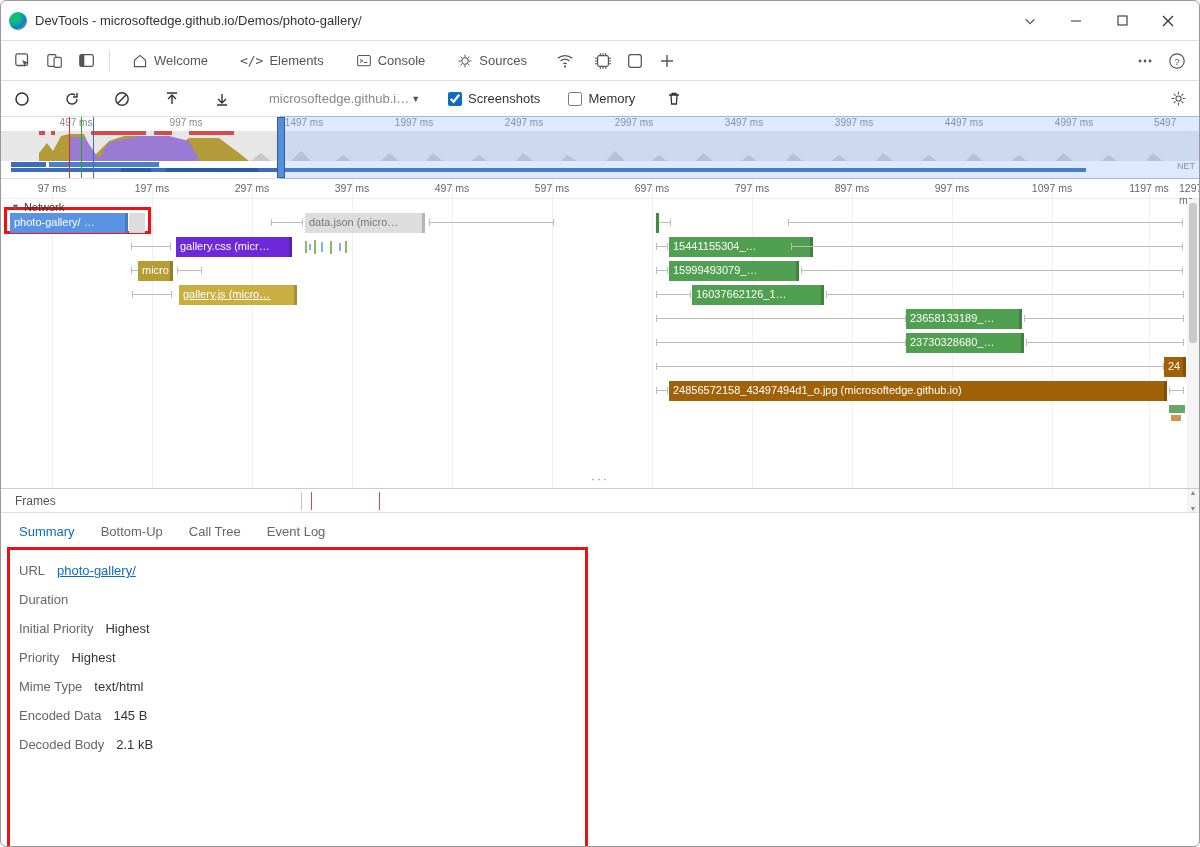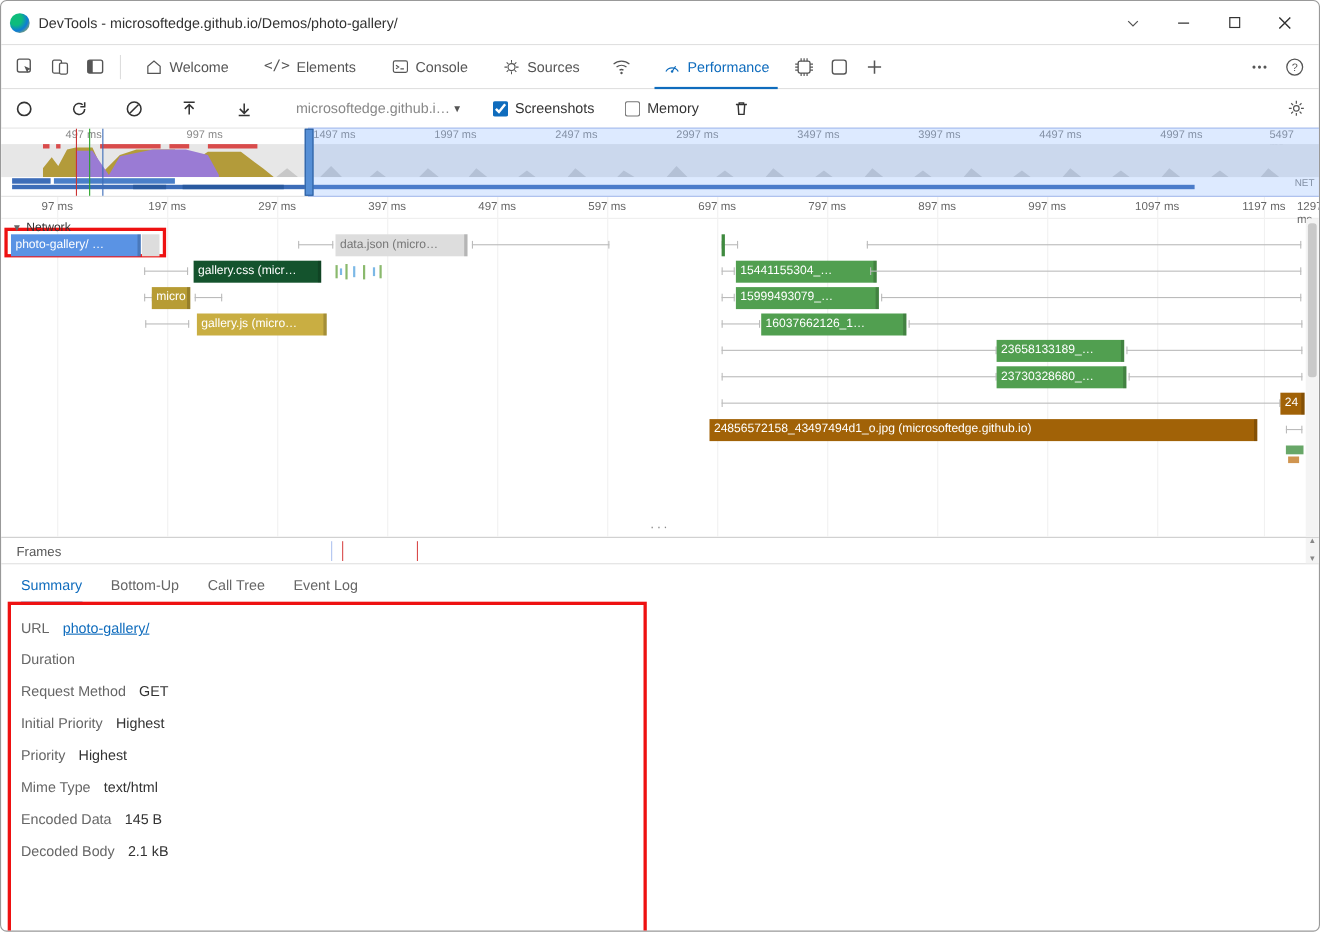--- a/index.html
+++ b/index.html
@@ -47,23 +47,23 @@
 
 .timeline-area { position: relative; background: #fff; height: 310px; border-bottom: 1px solid #ccc; overflow: hidden; }
 .timeline-ruler { position: relative; height: 20px; font-size: 10.5px; color: #666; border-bottom: 1px solid #eee; }
 .timeline-ruler .rt { position: absolute; top: 3px; transform: translateX(-50%); }
 .timeline-ruler .gridline { position: absolute; top: 0; bottom: -400px; width: 1px; background: #f1f1f1; }
 .network-header { position: absolute; left: 10px; top: 22px; font-size: 11px; color: #333; display: flex; align-items: center; gap: 4px; z-index: 3; }
 .network-header .tri { font-size: 9px; color: #666; }
 .track-rows { position: absolute; left: 0; right: 12px; top: 22px; bottom: 0; }
 .nr { position: absolute; height: 20px; font-size: 11px; line-height: 19px; color: #fff; white-space: nowrap; overflow: hidden; padding: 0 4px; border-right: 3px solid rgba(0,0,0,0.18); }
 .nr.blue { background: #5a93e4; }
-.nr.purple { background: #14532d; }
+.nr.purple { background: #6d28d9; }
 .nr.olive { background: #b79c34; }
-.nr.olive2 { background: #c9ae42; }
+.nr.olive2 { background: #c9ae42; text-decoration: underline; }
 .nr.wash { background: #dddddd; color: #777; }
 .nr.green { background: #519f50; }
 .nr.greend { background: #a16207; }
 .wire { position: absolute; height: 1px; background: #bbb; }
 .wire::before, .wire::after { content: ""; position: absolute; top: -3px; width: 1px; height: 7px; background: #bbb; }
 .wire::before { left: 0; }
 .wire::after { right: 0; }
 .sel-highlight { position: absolute; border: 3px solid #e11; }
 .red-highlight { position: absolute; border: 3px solid #e11; pointer-events: none; }
 .ellipsis-row { position: absolute; left: 0; right: 0; bottom: 2px; text-align: center; color: #888; font-size: 12px; letter-spacing: 2px; }
@@ -166,28 +166,20 @@
         <circle cx="10" cy="10" r="4" stroke="#555" stroke-width="1.3" fill="none"></circle>
         <path d="M10 2v3M10 15v3M2 10h3M15 10h3M4.5 4.5l2 2M13.5 13.5l2 2M15.5 4.5l-2 2M6.5 13.5l-2 2" stroke="#555" stroke-width="1.2"></path>
       </svg>
     <span>Sources</span>
   </div>
   <div class="tool-icon" style="margin:0 6px">
     <svg width="18" height="18" viewBox="0 0 20 20">
         <path d="M2 7a12 12 0 0116 0M5 10a8 8 0 0110 0M8 13a4 4 0 014 0" stroke="#555" stroke-width="1.3" fill="none"></path>
         <circle cx="10" cy="16" r="1.2" fill="#555"></circle>
       </svg>
-  </div>
-  <div class="tab active">
-    <svg width="16" height="16" viewBox="0 0 20 20">
-        <path d="M3 15a8 8 0 0114 0" stroke="#0f6cbd" stroke-width="1.4" fill="none"></path>
-        <path d="M10 15l4-6" stroke="#0f6cbd" stroke-width="1.4"></path>
-        <circle cx="10" cy="15" r="1.4" fill="#0f6cbd"></circle>
-      </svg>
-    <span>Performance</span>
   </div>
   <div class="tool-icon">
     <svg width="18" height="18" viewBox="0 0 20 20">
         <rect x="4" y="4" width="12" height="12" rx="2" stroke="#555" stroke-width="1.3" fill="none"></rect>
         <path d="M7 1v3M10 1v3M13 1v3M7 16v3M10 16v3M13 16v3M1 7h3M1 10h3M1 13h3M16 7h3M16 10h3M16 13h3" stroke="#555" stroke-width="1.2"></path>
       </svg>
   </div>
   <div class="tool-icon">
     <svg width="18" height="18" viewBox="0 0 20 20">
         <rect x="3" y="3" width="14" height="14" rx="2.5" stroke="#555" stroke-width="1.4" fill="none"></rect>
@@ -378,21 +370,21 @@
 
     <div class="wire" style="left:270px;top:21px;width:32px"></div>
     <div class="nr wash" style="left:304px;top:12px;width:120px">data.json (micro…</div>
     <div class="wire" style="left:428px;top:21px;width:125px"></div>
 
     <div class="wire" style="left:655px;top:21px;width:15px"></div>
     <div class="wire" style="left:787px;top:21px;width:395px"></div>
     <div style="position:absolute;left:655px;top:12px;width:3px;height:20px;background:#3f8a3f"></div>
 
     <div class="wire" style="left:655px;top:45px;width:12px"></div>
-    <div class="nr green" style="left:668px;top:36px;width:128px">15441155304_…</div>
+    <div class="nr green" style="left:668px;top:36px;width:144px">15441155304_…</div>
     <div class="wire" style="left:790px;top:45px;width:392px"></div>
 
     <div class="wire" style="left:655px;top:69px;width:12px"></div>
     <div class="nr green" style="left:668px;top:60px;width:130px">15999493079_…</div>
     <div class="wire" style="left:800px;top:69px;width:382px"></div>
 
     <div class="wire" style="left:655px;top:93px;width:35px"></div>
     <div class="nr green" style="left:691px;top:84px;width:132px">16037662126_1…</div>
     <div class="wire" style="left:825px;top:93px;width:358px"></div>
 
@@ -401,21 +393,21 @@
     <div class="wire" style="left:1023px;top:117px;width:160px"></div>
 
     <div class="wire" style="left:655px;top:141px;width:250px"></div>
     <div class="nr green" style="left:905px;top:132px;width:118px">23730328680_…</div>
     <div class="wire" style="left:1025px;top:141px;width:158px"></div>
 
     <div class="wire" style="left:655px;top:165px;width:508px"></div>
     <div class="nr greend" style="left:1163px;top:156px;width:22px">24</div>
 
     <div class="wire" style="left:655px;top:189px;width:12px"></div>
-    <div class="nr greend" style="left:644px;top:180px;width:498px">24856572158_43497494d1_o.jpg (microsoftedge.github.io)</div>
+    <div class="nr greend" style="left:668px;top:180px;width:498px">24856572158_43497494d1_o.jpg (microsoftedge.github.io)</div>
     <div class="wire" style="left:1168px;top:189px;width:15px"></div>
 
     <div style="position:absolute;left:1168px;top:204px;width:16px;height:8px;background:#68a768"></div>
     <div style="position:absolute;left:1170px;top:214px;width:10px;height:6px;background:#d09550"></div>
   </div>
 
   <div class="ellipsis-row">···</div>
 
   <div class="vscroll">
     <div class="thumb" style="top:4px;height:140px"></div>
@@ -451,24 +443,20 @@
 <div class="summary-panel">
   <div class="red-highlight" style="left:6px;top:-2px;width:581px;height:320px"></div>
   <div class="kv">
       <span class="k">URL</span>
       <span class="v"><a href="#">photo-gallery/</a></span>
     </div>
   <div class="kv">
       <span class="k">Duration</span>
     </div>
   <div class="kv">
-      <span class="k">Request Method</span>
-      <span class="v">GET</span>
-    </div>
-  <div class="kv">
       <span class="k">Initial Priority</span>
       <span class="v">Highest</span>
     </div>
   <div class="kv">
       <span class="k">Priority</span>
       <span class="v">Highest</span>
     </div>
   <div class="kv">
       <span class="k">Mime Type</span>
       <span class="v">text/html</span>

